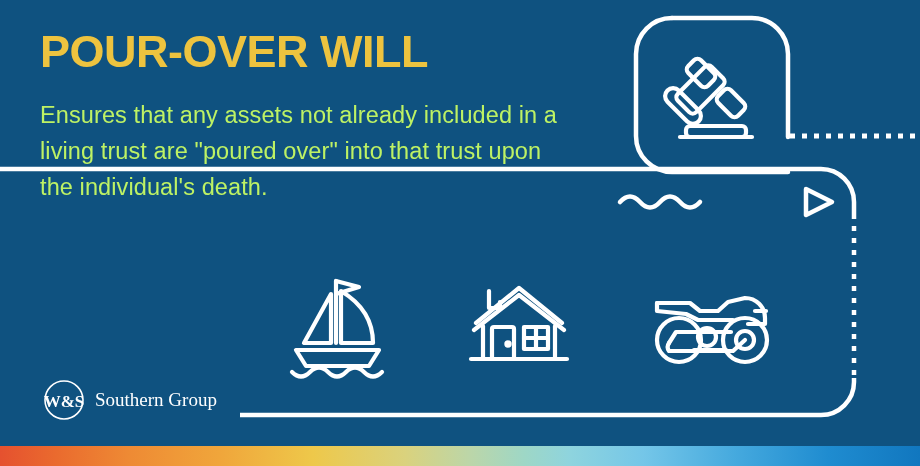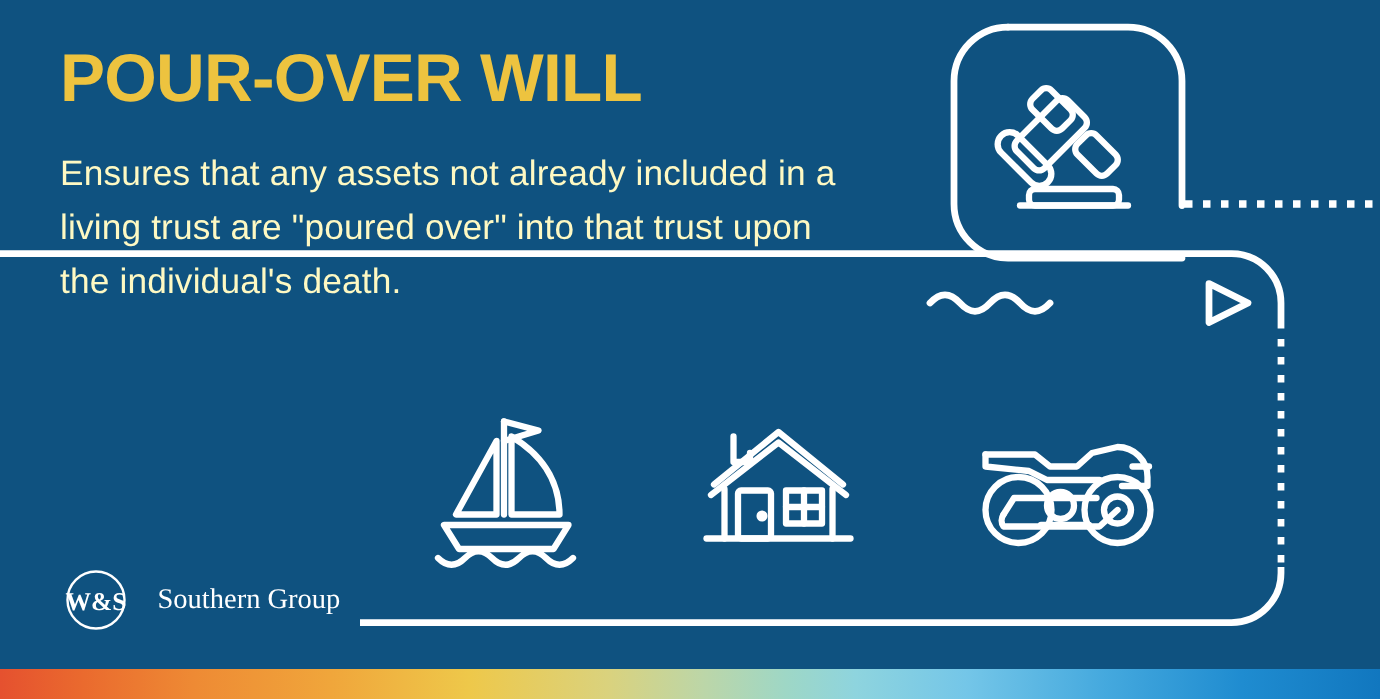--- a/index.html
+++ b/index.html
@@ -18,29 +18,29 @@
     letter-spacing:-0.5px;
     color:#edc33f;
     line-height:1.05;
     white-space:nowrap;
   }
   .subtitle{
     position:absolute;left:40px;top:98px;
     width:540px;
     font-size:23.5px;
     font-weight:400;
-    color:#fef9c3;
+    color:#bef264;
     line-height:1.53;
     letter-spacing:0.1px;
   }
 
   
   .logo{
     position:absolute;left:42px;top:378px;
-    display:flex;align-items:center;gap:19px;justify-content:space-between;
+    display:flex;align-items:center;gap:9px;justify-content:space-between;
   }
   .logo-mark{display:block;}
   .logo-words{
     font-family:"Liberation Serif", serif;
     color:#ffffff;
     font-size:19px;
     line-height:1.12;
     white-space:nowrap;
   }
 

